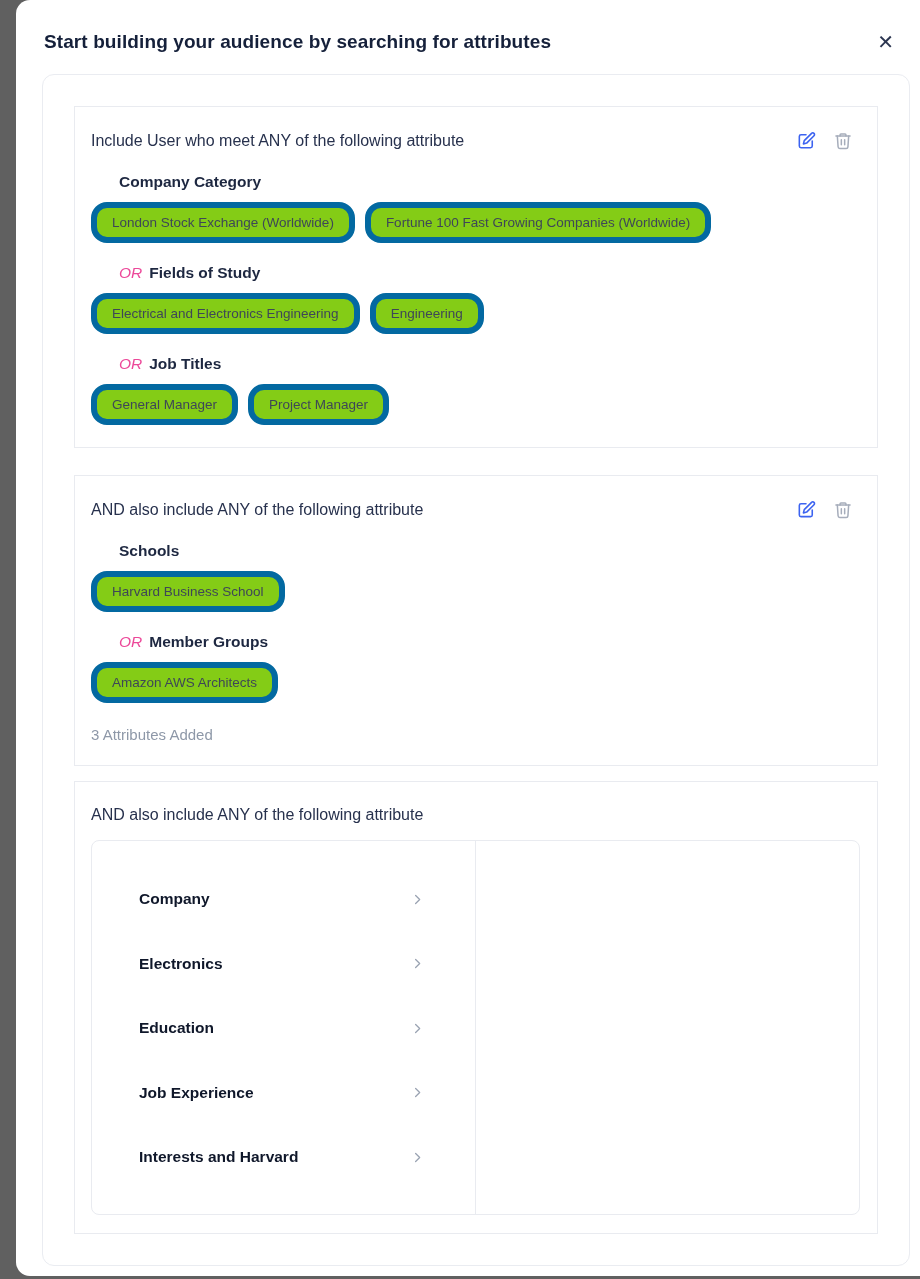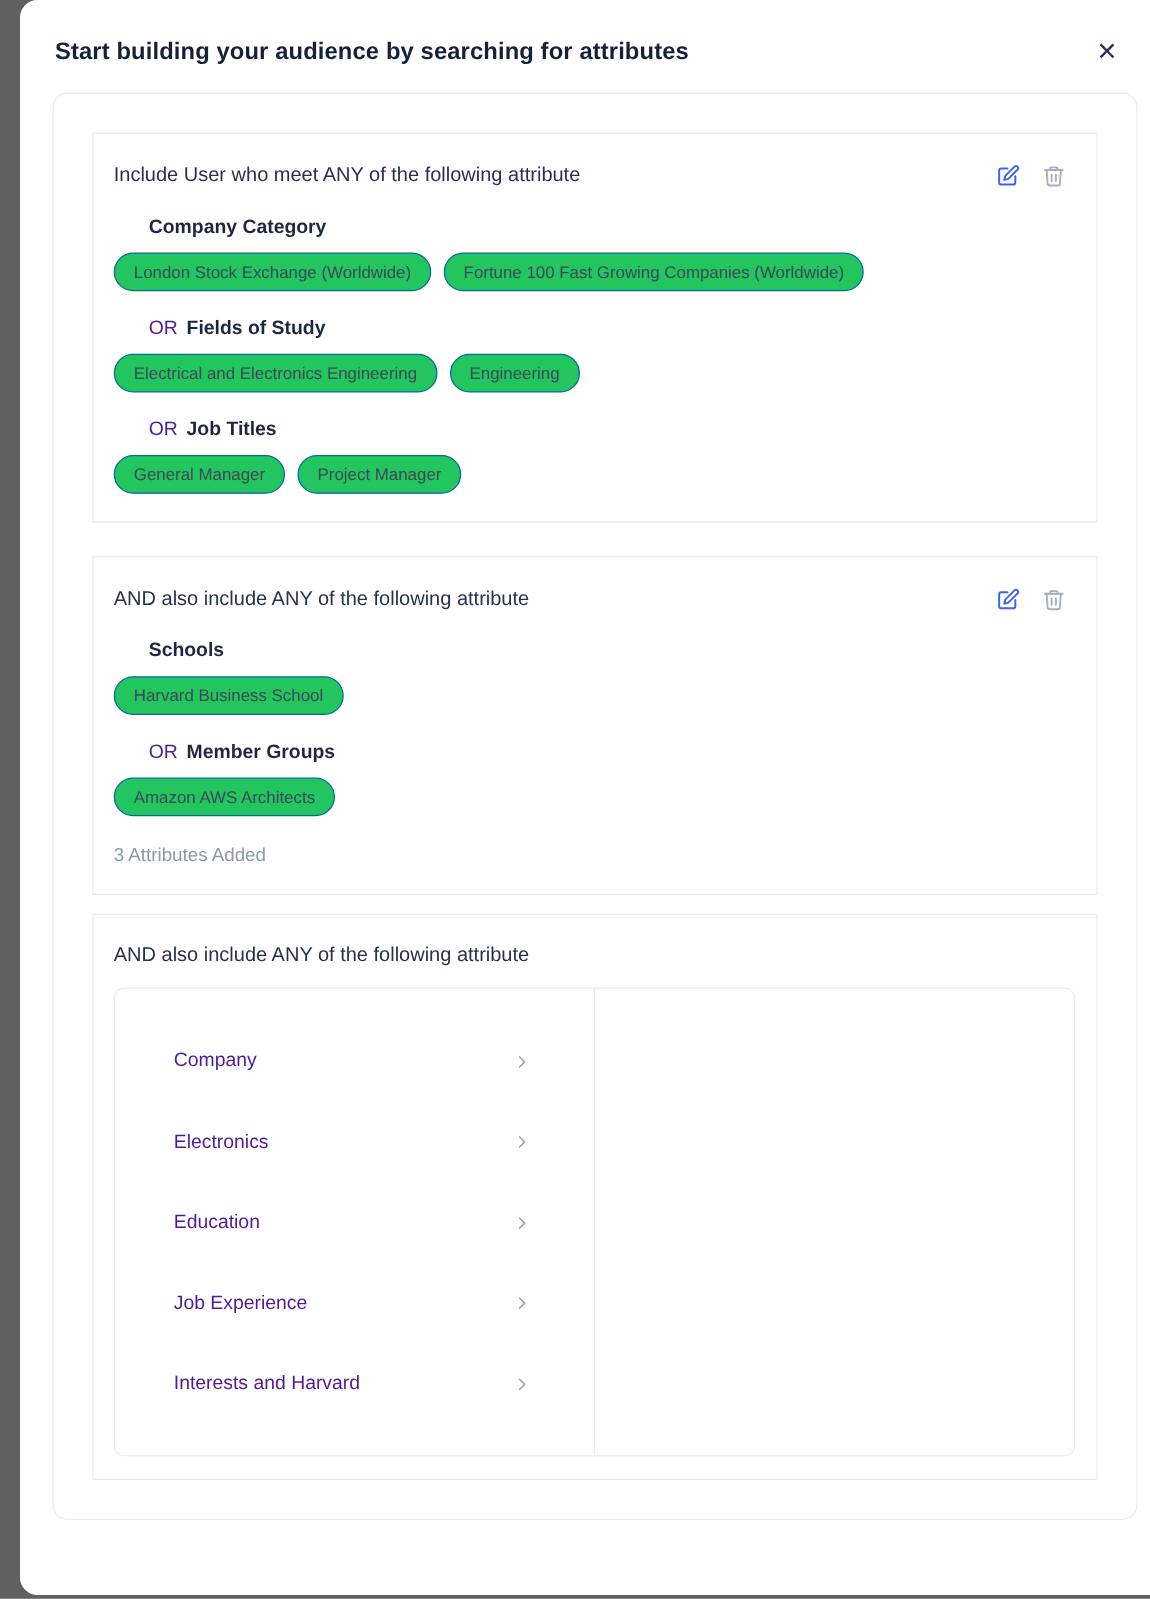--- a/index.html
+++ b/index.html
@@ -38,41 +38,41 @@
   .card.picker-card{margin-top:15px;padding-bottom:18px;}
   .card-head{display:flex;align-items:center;justify-content:space-between;margin-bottom:22px;}
   .card-title{font-size:16px;font-weight:500;color:#27314d;}
   .head-icons{display:flex;align-items:center;gap:17px;margin-right:7px;}
   .icon-btn{width:20px;height:20px;cursor:pointer;display:inline-flex;}
   .icon-btn svg{width:20px;height:20px;}
   
   .group{margin-bottom:21px;}
   .group:last-of-type{margin-bottom:0;}
   .group-label{font-size:15.5px;font-weight:700;color:#1d2740;margin-bottom:11px;margin-left:28px;}
-  .or-prefix{font-weight:400;color:#4c1d95;margin-right:7px;}
+  .or-prefix{font-weight:400;color:#ec4899;margin-right:7px;font-style:italic;}
   .or-prefix:empty{margin-right:0;}
   .chips{display:flex;flex-wrap:wrap;gap:10px;}
   .chip{
-    background:#22c55e;border:1px solid #0369a1;border-radius:16px;
+    background:#84cc16;border:6px solid #0369a1;border-radius:16px;
     padding:6px 15px;font-size:13.5px;color:#3e4757;line-height:17px;
     white-space:nowrap;
   }
   .count{color:#8e98a8;font-size:15px;margin-top:23px;}
   
   .picker-panel{
     border:1px solid #e9ebf0;border-radius:8px;
     display:flex;height:373px;margin-top:16px;overflow:hidden;
   }
   .picker-left{width:50%;border-right:1px solid #e9ebf0;box-sizing:border-box;padding-top:26px;}
   .picker-right{flex:1;}
   .picker-row{
     height:64.5px;display:flex;align-items:center;justify-content:space-between;
     padding:0 50px 0 47px;cursor:pointer;
   }
-  .picker-row-label{font-size:15.5px;font-weight:400;color:#4c1d95;}
+  .picker-row-label{font-size:15.5px;font-weight:700;color:#0f172a;}
   .chev{width:15px;height:15px;display:inline-flex;}
   .chev svg{width:15px;height:15px;}
   
   .scrollbar{position:absolute;right:0;top:0;bottom:0;width:3px;}
   .scroll-track-top{position:absolute;right:0;top:90px;height:420px;width:2px;background:#d4d6da;}
   .scroll-thumb{position:absolute;right:0;top:510px;height:368px;width:3px;background:#4d8f90;}
   .scroll-track-bottom{position:absolute;right:0;top:878px;bottom:0;width:3px;background:#a3a3a3;}
 </style>
 </head>
 <body>

